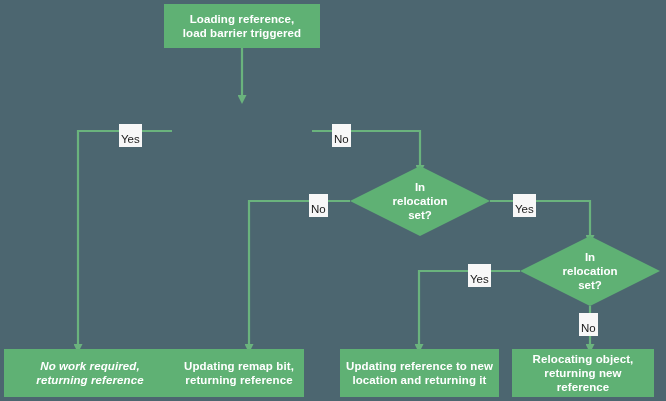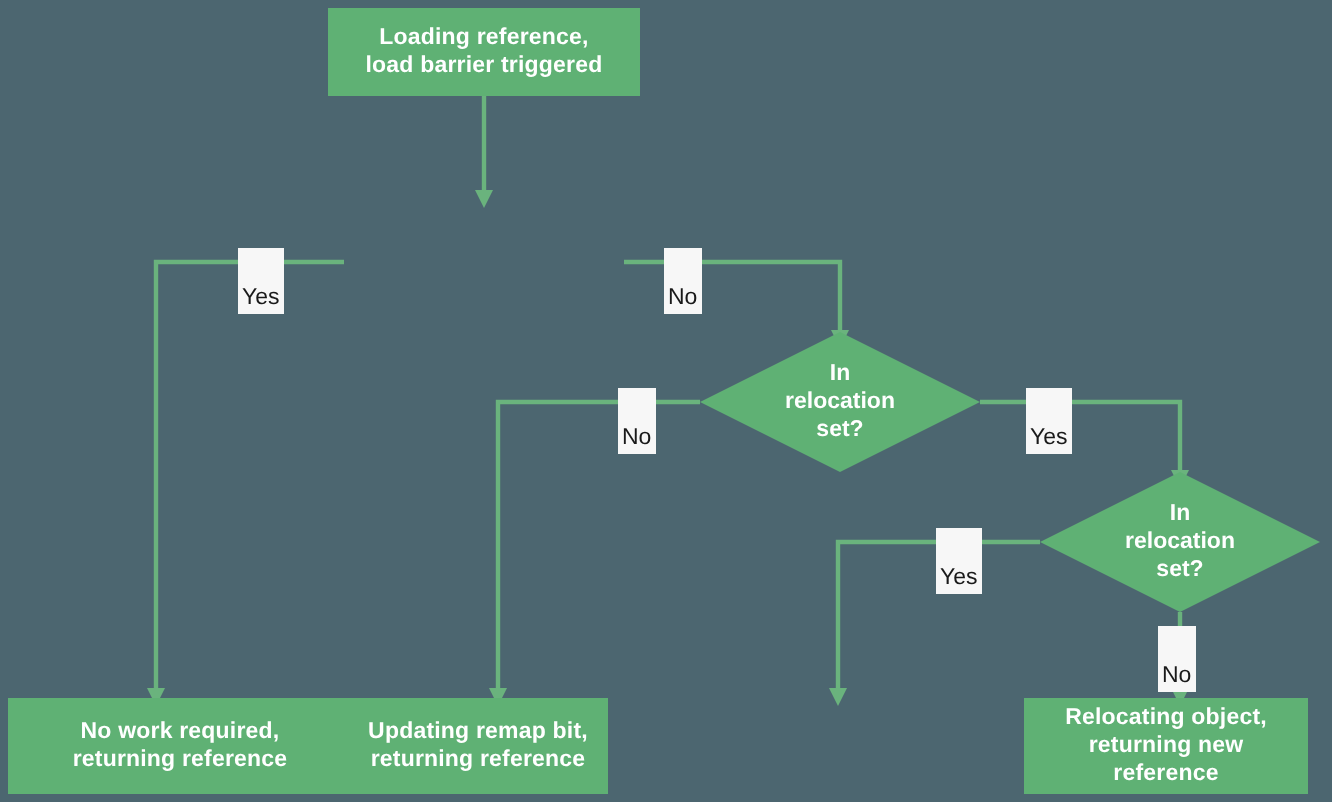--- a/index.html
+++ b/index.html
@@ -72,21 +72,21 @@
     line-height: 14px;
     white-space: pre-line;
   }
   .edge-label {
     position: absolute;
     background: #f7f7f7;
     color: #1a1a1a;
     font-size: 11.5px;
     font-weight: normal;
     line-height: 13px;
-    padding: 19px 2px 1px 2px;
+    padding: 9px 2px 1px 2px;
     z-index: 3;
     white-space: nowrap;
     font-family: "Liberation Sans", sans-serif;
   }
 </style>
 </head>
 <body>
 
 <div id="canvas">
 
@@ -143,30 +143,34 @@
 
   <div class="diamond-wrap" style="left:520px; top:236px; width:140px; height:70px;">
     <svg width="140" height="70" viewBox="0 0 140 70" xmlns="http://www.w3.org/2000/svg">
       <polygon points="70,0 140,35 70,70 0,35" fill="#5fb174"></polygon>
     </svg>
     <span class="nlabel">In
 relocation
 set?</span>
   </div>
 
-  <div class="node rect" style="left:4px; top:349px; width:172px; height:48px;">
+  <div class="node rect" style="left:4px; top:349px; width:172px; height:48px;font-style:italic;">
     <span class="nlabel">No work required,
 returning reference</span>
   </div>
 
   <div class="node rect" style="left:174px; top:349px; width:130px; height:48px;">
     <span class="nlabel">Updating remap bit,
 returning reference</span>
   </div>
 
+  <div class="node rect" style="left:340px; top:349px; width:159px; height:48px;">
+    <span class="nlabel">Updating reference to new
+location and returning it</span>
+  </div>
 
   <div class="node rect" style="left:512px; top:349px; width:142px; height:48px;">
     <span class="nlabel">Relocating object,
 returning new reference</span>
   </div>
 
   <div class="edge-label" style="left:119px; top:124px;">Yes</div>
 
   <div class="edge-label" style="left:332px; top:124px;">No</div>
 

